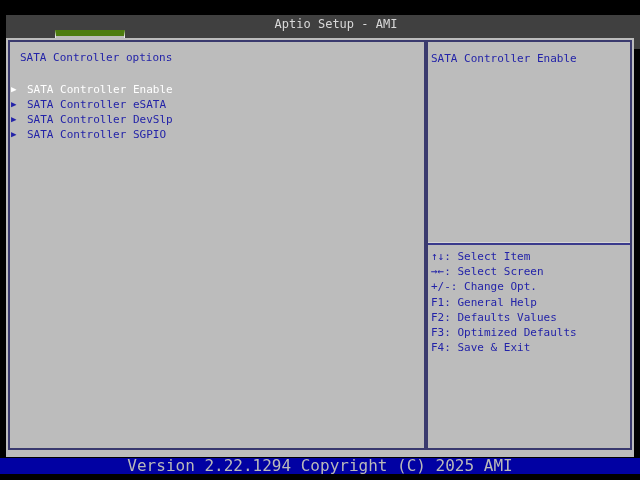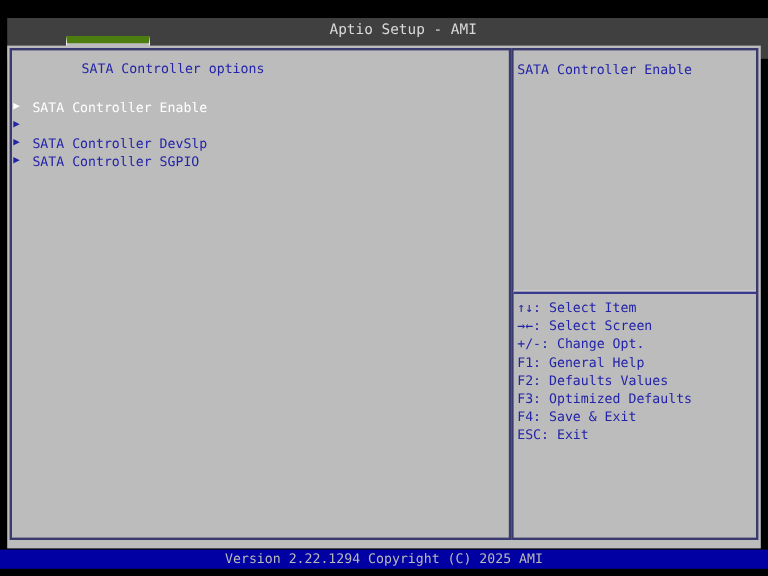--- a/index.html
+++ b/index.html
@@ -29,21 +29,21 @@
     background:#bcbcbc;
   }
   .panel{
     position:absolute;top:2px;height:410px;
     border:2px solid #3a3a6e;box-sizing:border-box;
   }
   .panel-left{left:2px;width:418px;}
   .panel-right{left:420px;width:206px;}
   .panel-title{
     position:absolute;left:10px;top:10px;
-    color:#2323a8;font-size:11px;line-height:12px;white-space:pre;margin-left:48px;
+    color:#2323a8;font-size:11px;line-height:12px;white-space:pre;
   }
   .menu-list{position:absolute;left:0;top:40px;width:100%;}
   .menu-item{
     height:15px;color:#2323a8;font-size:11px;line-height:15px;
     white-space:pre;position:relative;cursor:default;
   }
   .menu-item .arrow{
     position:absolute;left:1px;top:0;width:14px;font-size:9px;line-height:15px;
     color:#2323a8;
   }
@@ -62,21 +62,21 @@
   }
   .hotkey-item{
     color:#2323a8;font-size:11px;line-height:15.2px;white-space:pre;
   }
   .footer-bar{
     position:absolute;left:0;top:458px;width:640px;height:16px;
     background:#0101a3;
   }
   .footer-text{
     position:absolute;left:0;top:0;width:100%;text-align:center;
-    color:#b9b9b9;font-size:11px;line-height:16px;white-space:pre;
+    color:#b9b9b9;font-size:16px;line-height:16px;white-space:pre;
   }
 </style>
 </head>
 <body>
 
 <div class="header-bar">
   <div class="header-title">Aptio Setup - AMI</div>
   <div class="tab">Advanced</div>
 </div>
 
@@ -86,20 +86,21 @@
     <div class="panel-title">SATA Controller options</div>
     <div class="menu-list">
 
         <div class="menu-item selected">
           <span class="arrow">▶</span>
           <span class="label">SATA Controller Enable</span>
         </div>
 
         <div class="menu-item">
           <span class="arrow">▶</span>
+          <span class="label">SATA Controller eSATA</span>
         </div>
 
         <div class="menu-item">
           <span class="arrow">▶</span>
           <span class="label">SATA Controller DevSlp</span>
         </div>
 
         <div class="menu-item">
           <span class="arrow">▶</span>
           <span class="label">SATA Controller SGPIO</span>
@@ -120,21 +121,20 @@
         <div class="hotkey-item">+/-: Change Opt.</div>
 
         <div class="hotkey-item">F1: General Help</div>
 
         <div class="hotkey-item">F2: Defaults Values</div>
 
         <div class="hotkey-item">F3: Optimized Defaults</div>
 
         <div class="hotkey-item">F4: Save &amp; Exit</div>
 
-        <div class="hotkey-item">ESC: Exit</div>
       </div>
   </div>
 
 </div>
 
 <div class="footer-bar">
   <div class="footer-text">Version 2.22.1294 Copyright (C) 2025 AMI</div>
 </div>
 
 </body></html>

